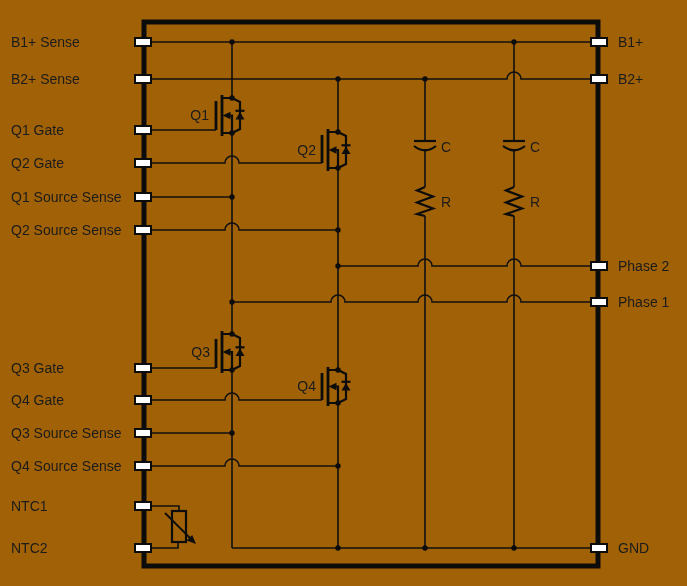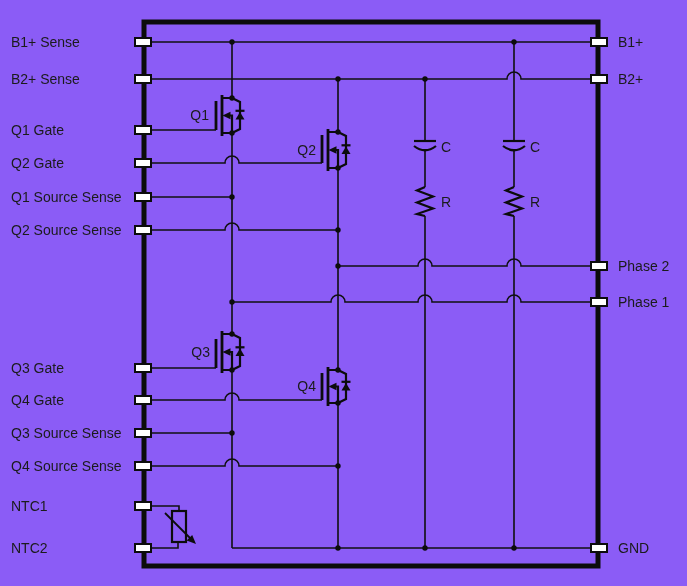--- a/index.html
+++ b/index.html
@@ -1,16 +1,16 @@
 <!DOCTYPE html>
 <html><head>
 <meta charset="utf-8">
 <style>
   html,body{margin:0;padding:0;background:#ffffff;}
-  .page{position:relative;width:687px;height:586px;background:#8b5cf6;overflow:hidden;
+  .page{position:relative;width:687px;height:586px;background:#a16207;overflow:hidden;
         font-family:"Liberation Sans",sans-serif;}
   svg{display:block;}
   .wire{fill:none;stroke:#101010;stroke-width:1.6;}
   .outline{fill:none;stroke:#0c0c0c;stroke-width:5;}
   .pin{fill:#ffffff;stroke:#0c0c0c;stroke-width:2;}
   .sym{fill:none;stroke:#0c0c0c;stroke-width:2.8;}
   .sym2{fill:none;stroke:#0c0c0c;stroke-width:2.2;}
   .sym3{fill:none;stroke:#0c0c0c;stroke-width:1.8;}
   .fillshape{fill:#0c0c0c;stroke:none;}
   .dot{fill:#0c0c0c;stroke:none;}

